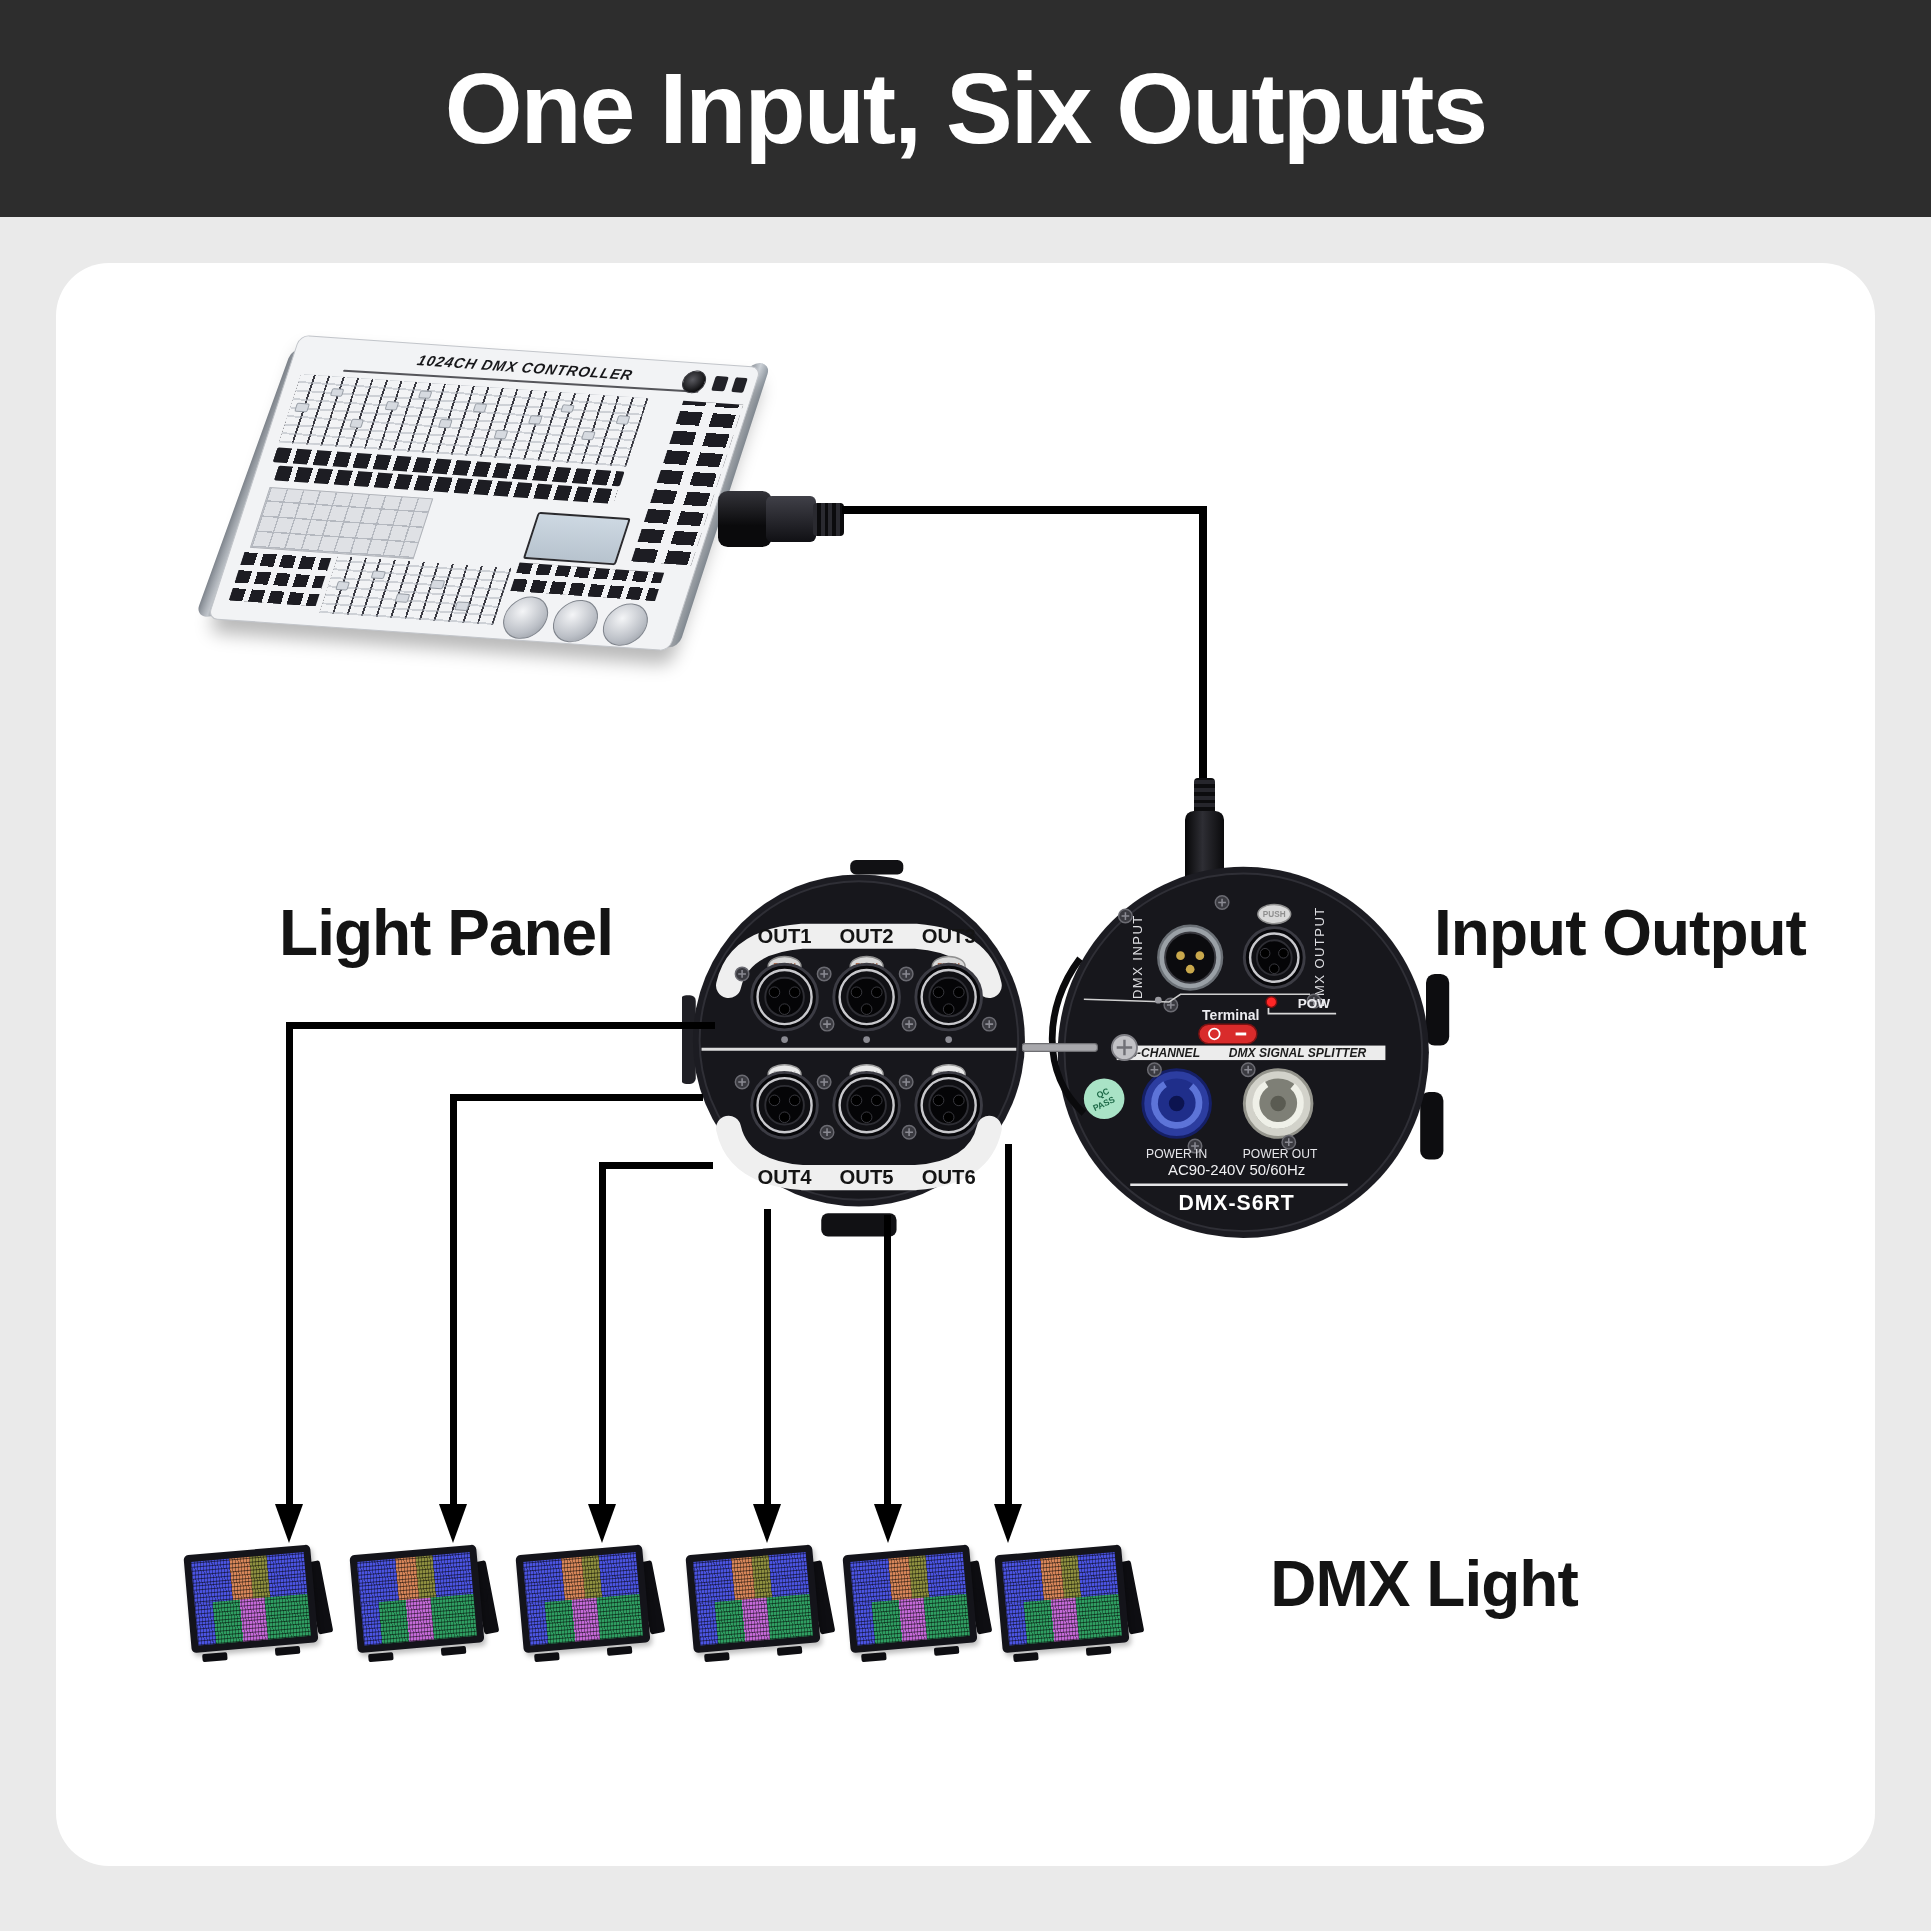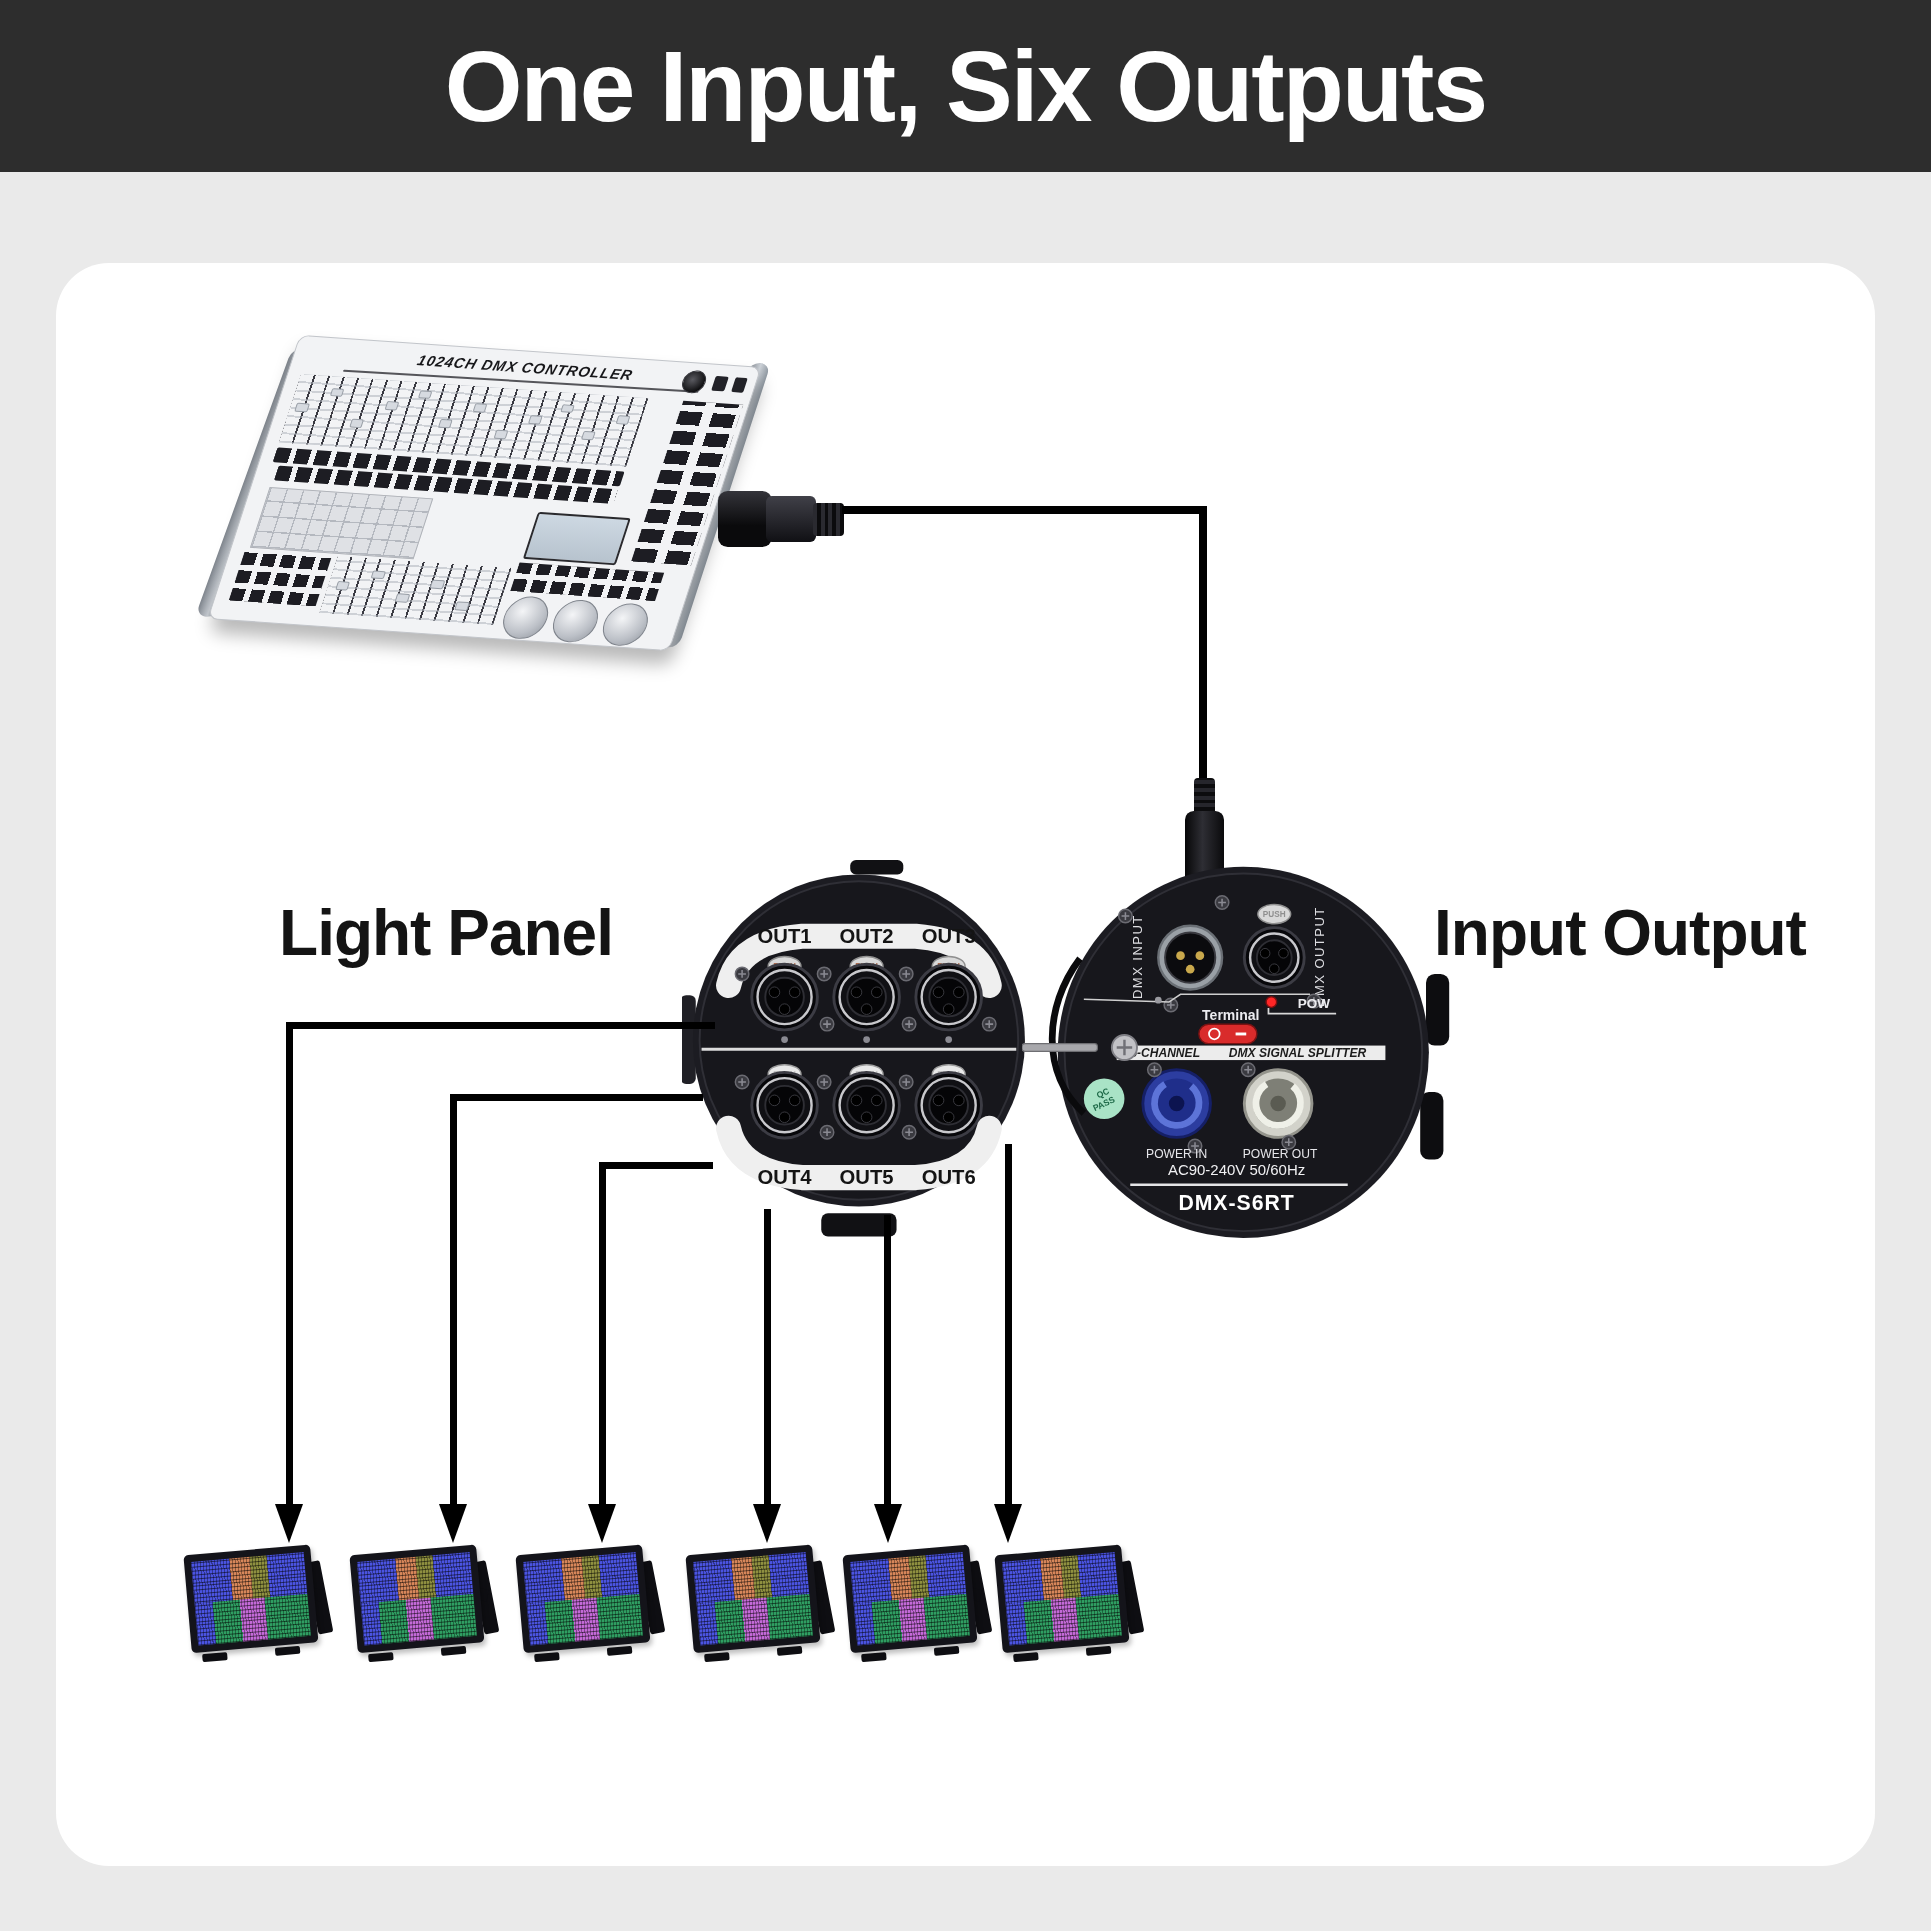--- a/index.html
+++ b/index.html
@@ -1,21 +1,21 @@
 <!DOCTYPE html>
 <html><head>
 <meta charset="utf-8">
 <style>
   html,body{margin:0;padding:0;background:#eaeaea;}
   .page{position:relative;width:1931px;height:1931px;background:#eaeaea;overflow:hidden;
         font-family:"Liberation Sans", sans-serif;}
   .abs{position:absolute;}
 
   
-  .header{position:absolute;left:0;top:0;width:1931px;height:172px;background:#2d2d2d;
+  .header{position:absolute;left:0;top:0;width:1931px;height:217px;background:#2d2d2d;
           display:flex;align-items:center;justify-content:center;}
   .header h1{margin:0;color:#ffffff;font-size:100px;font-weight:700;letter-spacing:-1.9px;}
 
   
   .card{position:absolute;left:56px;top:263px;width:1819px;height:1603px;background:#ffffff;border-radius:53px;}
 
   
   .big-label{position:absolute;color:#141414;font-size:64px;font-weight:700;letter-spacing:-1px;white-space:nowrap;transform:translateX(-50%);}
 
   
@@ -435,15 +435,16 @@
       <div class="light-leds">
           <div class="led-top"></div>
           <div class="led-bottom"></div>
           <div class="led-dots"></div>
         </div>
     </div>
     <div class="light-foot" style="left:9.7px;"></div>
     <div class="light-foot" style="left:83px;"></div>
   </div>
 
+  <div class="big-label" style="left:1424px;top:1547px;">DMX Light</div>
 
 </div>
 
 
 </body></html>

